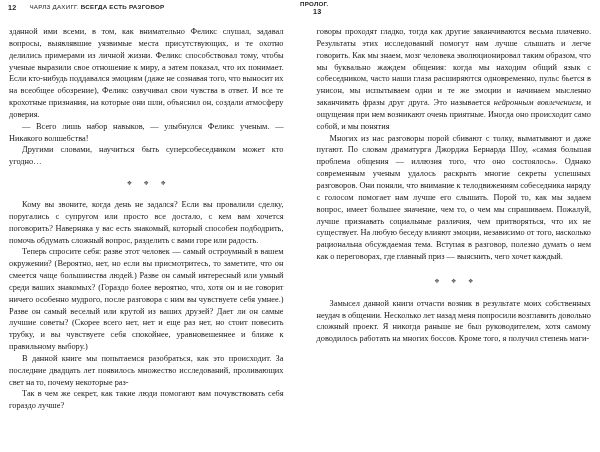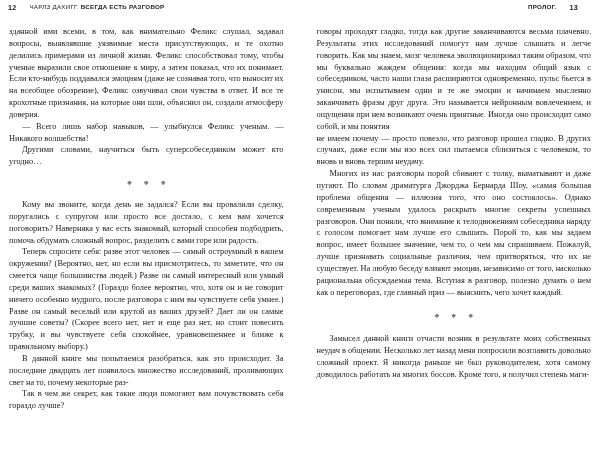--- a/index.html
+++ b/index.html
@@ -37,22 +37,23 @@
     font-size: 6.2px;
     letter-spacing: 0.25px;
     color: #1c1c1c;
     padding-top: 3px;
   }
   .head-left {
     padding-left: 8px;
     justify-content: flex-start;
   }
   .head-right {
-    padding-right: 22px;
+    padding-right: 12px;
     justify-content: flex-end;
+    flex-direction: column;
   }
   .folio {
     font-weight: bold;
     font-size: 7.2px;
   }
   .head-left .folio { margin-right: 13px; }
   .head-right .folio { margin-left: 13px; }
   .head-author {
     font-weight: normal;
   }
@@ -83,21 +84,21 @@
     margin: 0;
     text-indent: 13px;
     text-align: justify;
     font-size: 8.35px;
     line-height: 11.84px;
     hyphens: manual;
     -webkit-hyphens: manual;
     word-spacing: -0.1px;
   }
   p.para.noindent { text-indent: 0; }
-  .ital { }
+  .ital { font-style: italic; }
 
   .divider {
     text-align: center;
     font-size: 6px;
     letter-spacing: 5px;
     color: #555;
     line-height: 11.84px;
     margin: 10px 0 9px 0;
     padding-left: 5px;
     user-select: none;
@@ -132,21 +133,20 @@
       <div class="divider">❖ ❖ ❖</div>
 
       <p class="para">Кому вы звоните, когда день не задался? Если вы провали­ли сделку, поругались с супругом или просто все достало, с кем вам хочется поговорить? Наверняка у вас есть знакомый, ко­торый способен подбодрить, помочь обдумать сложный во­прос, разделить с вами горе или радость.</p>
       <p class="para">Теперь спросите себя: разве этот человек — самый остро­умный в вашем окружении? (Вероятно, нет, но если вы при­смотритесь, то заметите, что он смеется чаще большинства людей.) Разве он самый интересный или умный среди ваших знакомых? (Гораздо более вероятно, что, хотя он и не говорит ничего особенно мудрого, после разговора с ним вы чувствуе­те себя умнее.) Разве он самый веселый или крутой из ваших друзей? Дает ли он самые лучшие советы? (Скорее всего нет, нет и еще раз нет, но стоит повесить трубку, и вы чувствуете себя спокойнее, уравновешеннее и ближе к правильному вы­бору.)</p>
       <p class="para">В данной книге мы попытаемся разобраться, как это про­исходит. За последние двадцать лет появилось множество ис­следований, проливающих свет на то, почему некоторые раз-</p>
       <p class="para">Так в чем же секрет, как такие люди помогают вам почув­ствовать себя гораздо лучше?</p>
     </div>
 
     <div class="col col-right">
       <p class="para noindent"><span>говоры проходят гладко, тогда как другие заканчиваются весь­ма плачевно. Результаты этих исследований помогут нам луч­ше слышать и легче говорить. Как мы знаем, мозг человека эволюционировал таким образом, что мы буквально жаждем общения: когда мы находим общий язык с собеседником, ча­сто наши глаза расширяются одновременно, пульс бьется в унисон, мы испытываем одни и те же эмоции и начинаем мысленно заканчивать фразы друг друга. Это называется </span><span class="ital">ней­ронным вовлечением</span><span>, и ощущения при нем возникают очень приятные. Иногда оно происходит само собой, и мы понятия </span></p>
-      <p class="para noindent">не имеем почему — просто повезло, что разговор прошел гладко. В других случаях, даже если мы изо всех сил пытаемся сблизиться с человеком, то вновь и вновь терпим неудачу.</p>
       <p class="para">Многих из нас разговоры порой сбивают с толку, выматы­вают и даже пугают. По словам драматурга Джорджа Бернарда Шоу, «самая большая проблема общения — иллюзия того, что оно состоялось». Однако современным ученым удалось рас­крыть многие секреты успешных разговоров. Они поняли, что внимание к телодвижениям собеседника наряду с голо­сом помогает нам лучше его слышать. Порой то, как мы за­даем вопрос, имеет большее значение, чем то, о чем мы спрашиваем. Пожалуй, лучше признавать социальные разли­чия, чем притворяться, что их не существует. На любую бе­седу влияют эмоции, независимо от того, насколько рацио­нальна обсуждаемая тема. Вступая в разговор, полезно думать о нем как о переговорах, где главный приз — выяснить, чего хочет каждый.</p>
 
       <div class="divider tight">❖ ❖ ❖</div>
 
       <p class="para">Замысел данной книги отчасти возник в результате моих собственных неудач в общении. Несколько лет назад меня попросили возглавить довольно сложный проект. Я никогда раньше не был руководителем, хотя самому доводилось рабо­тать на многих боссов. Кроме того, я получил степень маги-</p>
     </div>
 
   </div>
 </div>
 

